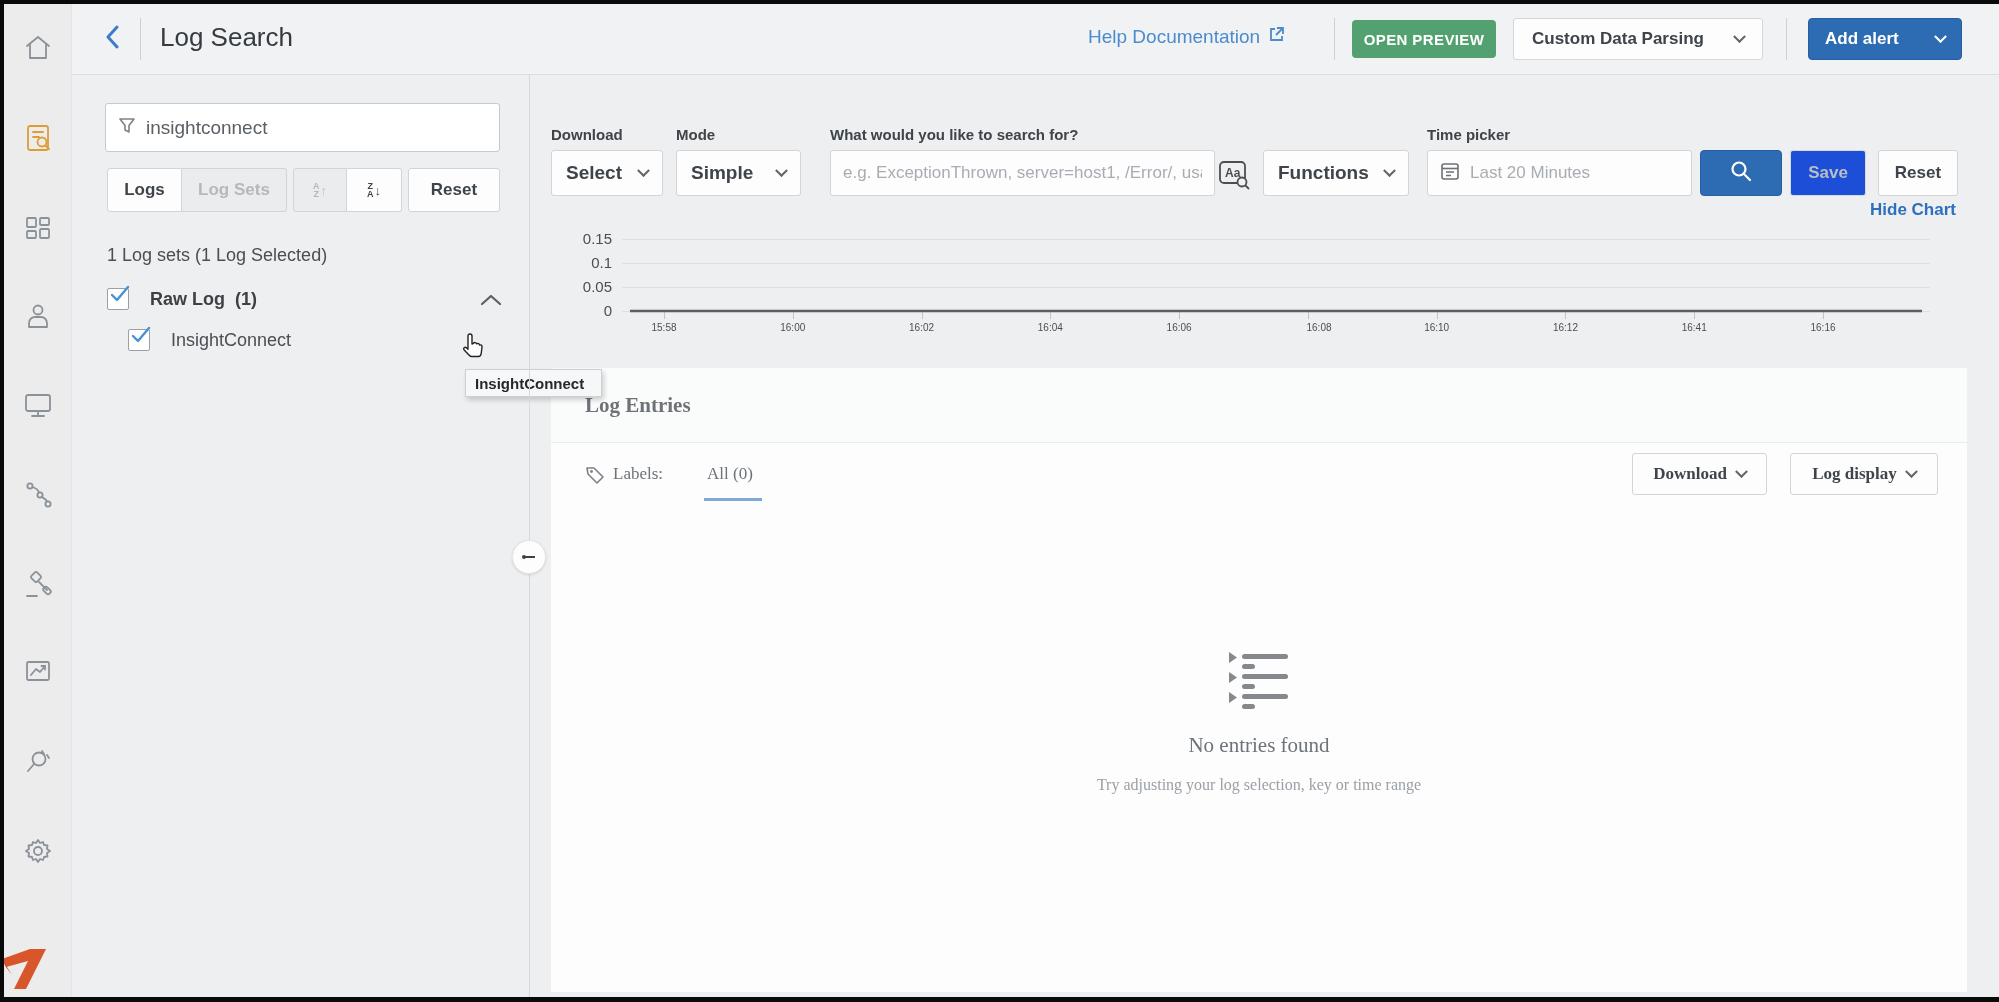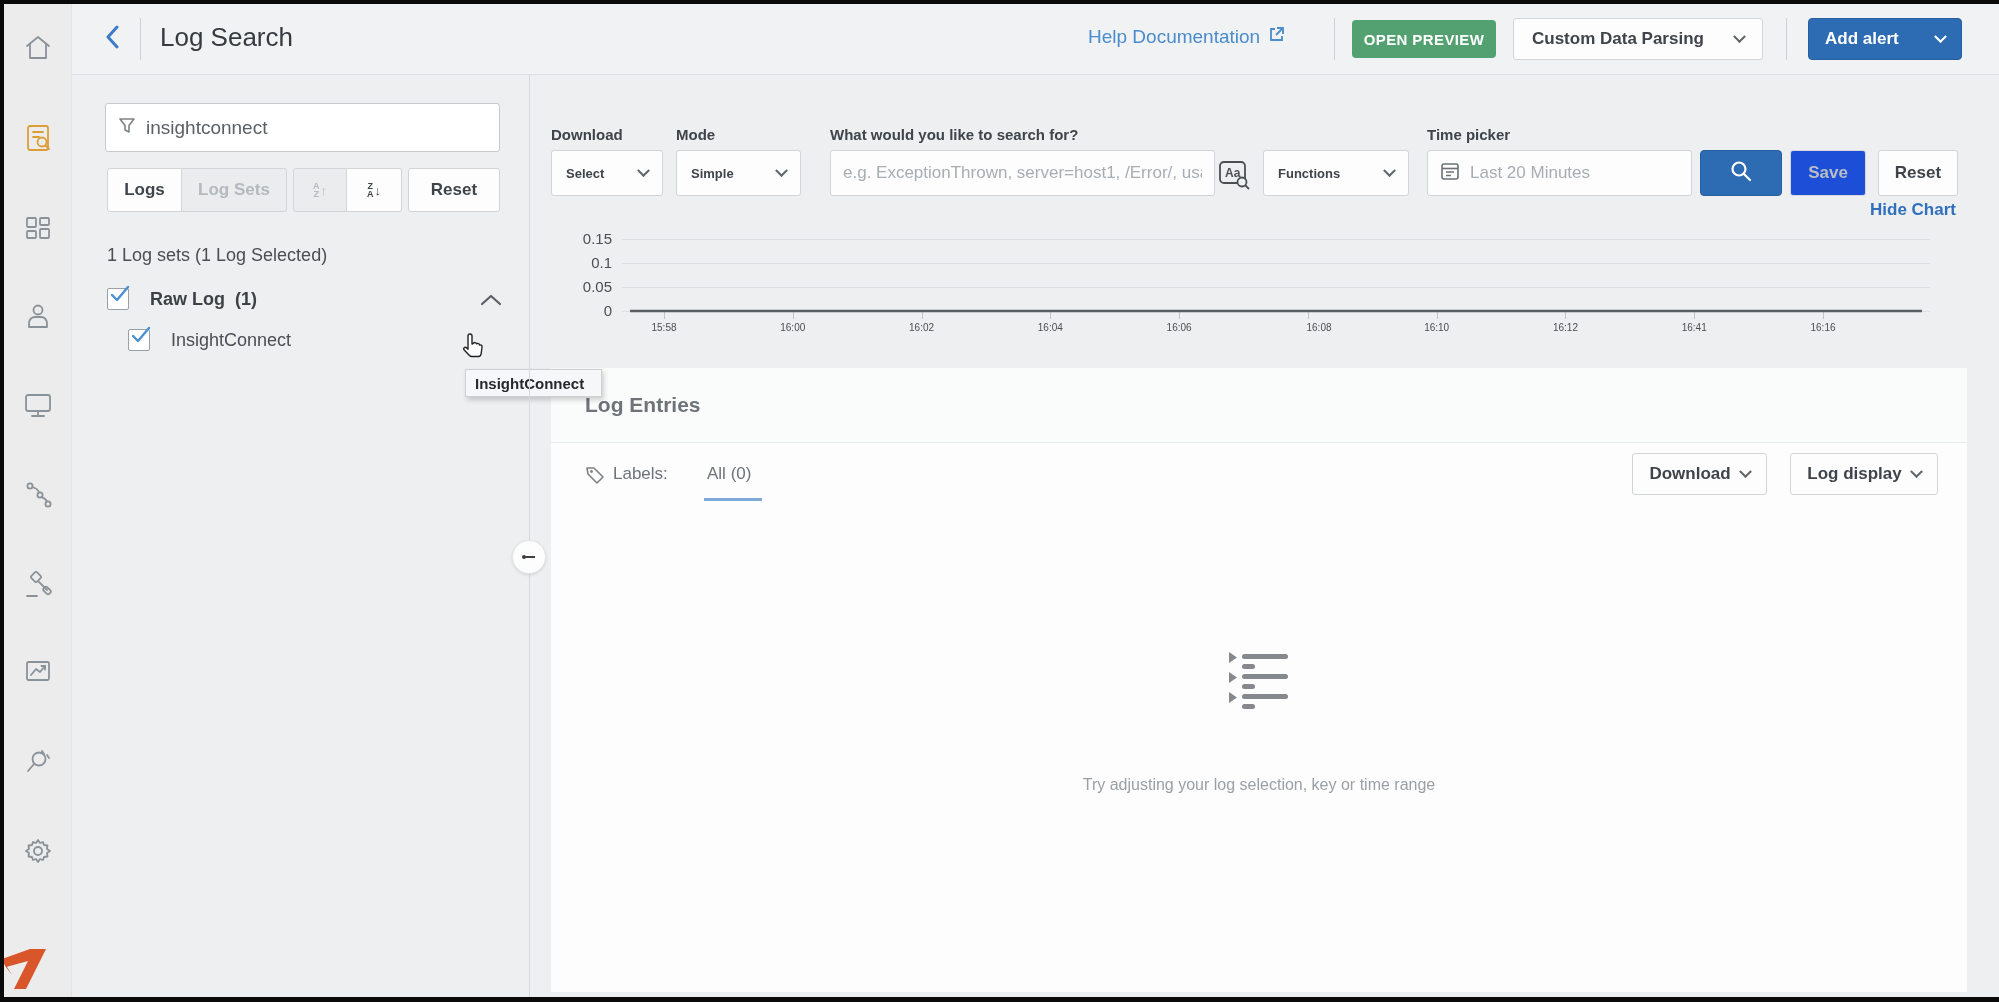--- a/index.html
+++ b/index.html
@@ -50,41 +50,41 @@
   .rawlog-label { font-size:18px; font-weight:bold; color:#3c4146; }
   .insight-label { font-size:18px; color:#4a4f54; }
   .collapse-chevron { position:absolute; right:0; top:4px; cursor:pointer; }
   .tooltip { position:absolute; left:393px; top:294px; width:137px; height:28px; background:#f6f7f8; border:1px solid #ccd0d3; box-shadow:2px 3px 5px rgba(0,0,0,.18); display:flex; align-items:center; padding-left:9px; font-size:15px; font-weight:bold; color:#26292c; z-index:20; }
   .cursor { position:absolute; left:388px; top:258px; z-index:21; }
   .collapse-handle { left:512px; top:540px; width:34px; height:34px; border-radius:50%; background:#fdfdfe; border:1px solid #e3e5e7; box-shadow:0 1px 3px rgba(0,0,0,.12); display:flex; align-items:center; justify-content:center; cursor:pointer; z-index:7; }
 
   
   .q-label { position:absolute; top:126px; font-size:15px; font-weight:bold; color:#3f444a; }
   .ctrl { position:absolute; top:150px; height:46px; background:#fdfdfe; border:1px solid #d2d5d8; border-radius:3px; }
-  .dd { display:flex; align-items:center; justify-content:space-between; padding:0 14px; font-size:13px; font-weight:bold; color:#3f444a; cursor:pointer;text-align:right; }
+  .dd { display:flex; align-items:center; justify-content:space-between; padding:0 14px; font-size:19px; font-weight:bold; color:#3f444a; cursor:pointer;text-align:right; }
   .q-input { padding:0 12px; }
   .q-input input { width:100%; height:100%; border:none; outline:none; font-size:17px; color:#3f444a; background:transparent; font-family:"Liberation Sans", sans-serif; }
   .q-input input::placeholder, .time-input input::placeholder { color:#a8adb2; opacity:1; }
   .time-input { display:flex; align-items:center; gap:10px; padding:12px 12px; }
   .time-input input { border:none; outline:none; flex:1; font-size:17px; color:#8d9399; background:transparent; font-family:"Liberation Sans", sans-serif; }
   .btn-search { left:1700px; width:82px; background:#2d6cb3; border:1px solid #275f9e; border-radius:4px; display:flex; align-items:center; justify-content:center; cursor:pointer; }
   .btn-save { left:1790px; width:76px; background:#1d4ed8; border:1px solid #d8dbde; color:#b9bec3; font-size:17px; font-weight:bold; border-radius:3px; text-align:center; line-height:44px; cursor:default; }
   .btn-reset2 { left:1878px; width:80px; background:#fdfdfe; border:1px solid #d2d5d8; color:#3f444a; font-size:17px; font-weight:bold; border-radius:3px; text-align:center; line-height:44px; cursor:pointer; }
   .aa-btn { position:absolute; left:1218px; top:158px; width:32px; height:32px; cursor:pointer; }
   .hide-chart { position:absolute; left:1856px; top:200px; width:100px; font-size:17px; font-weight:bold; color:#2f6fbe; cursor:pointer; text-align:right; }
 
   
   .chart { left:622px; top:228px; width:1308px; height:120px; z-index:2; }
   .gridline { position:absolute; left:0; width:1308px; height:1px; background:#dde0e3; }
   .ylab { position:absolute; left:-70px; width:60px; text-align:right; font-size:15px; color:#4a4f54; }
   .xlab { position:absolute; width:80px; text-align:center; font-size:10px; color:#4a4f54; top:94px; }
   .xtick { position:absolute; width:1px; height:8px; background:#c0c4c8; top:83px; }
 
   
-  .card { left:551px; top:368px; width:1416px; height:624px; background:#fdfdfe; z-index:3; }
+  .card { left:551px; top:368px; width:1416px; height:624px; background:#fdfdfe; z-index:3;font-family:Liberation Serif, serif; }
   .card-head { position:absolute; left:0; top:0; width:100%; height:75px; background:#fafbfb; border-bottom:1px solid #e9ebec; }
   .card-title { position:absolute; left:34px; top:25px; font-size:21px; color:#6d7378; }
   .labels-label { position:absolute; left:62px; top:96px; font-size:17px; color:#6d7378; }
   .tag-ico { position:absolute; left:34px; top:97px; }
   .all-tab { position:absolute; left:156px; top:96px; font-size:17px; color:#6d7378; cursor:pointer; }
   .all-underline { position:absolute; left:153px; top:130px; width:58px; height:3px; background:#7fa9d9; }
   .card-btn { position:absolute; top:85px; height:42px; background:#fdfdfe; border:1px solid #d2d5d8; border-radius:3px; display:flex; align-items:center; justify-content:center; gap:10px; font-size:17px; font-weight:bold; color:#3f444a; cursor:pointer; }
   .empty-icon { position:absolute; left:676px; top:282px; }
   .empty-title { position:absolute; left:508px; top:365px; width:400px; text-align:center; font-size:21px; color:#6d7378; }
   .empty-sub { position:absolute; left:408px; top:408px; width:600px; text-align:center; font-size:16px; color:#9aa0a5; }
@@ -385,15 +385,16 @@
             <rect x="15" y="14" width="13" height="5" rx="2.5"></rect>
           <path d="M2 22 l8 5.5 -8 5.5 z"></path>
             <rect x="15" y="24" width="46" height="5" rx="2.5"></rect>
             <rect x="15" y="34" width="13" height="5" rx="2.5"></rect>
           <path d="M2 42 l8 5.5 -8 5.5 z"></path>
             <rect x="15" y="44" width="46" height="5" rx="2.5"></rect>
             <rect x="15" y="54" width="13" height="5" rx="2.5"></rect>
         </g>
       </svg>
     </div>
+    <div class="empty-title">No entries found</div>
     <div class="empty-sub">Try adjusting your log selection, key or time range</div>
   </section>
 </div>
 
 </body></html>

